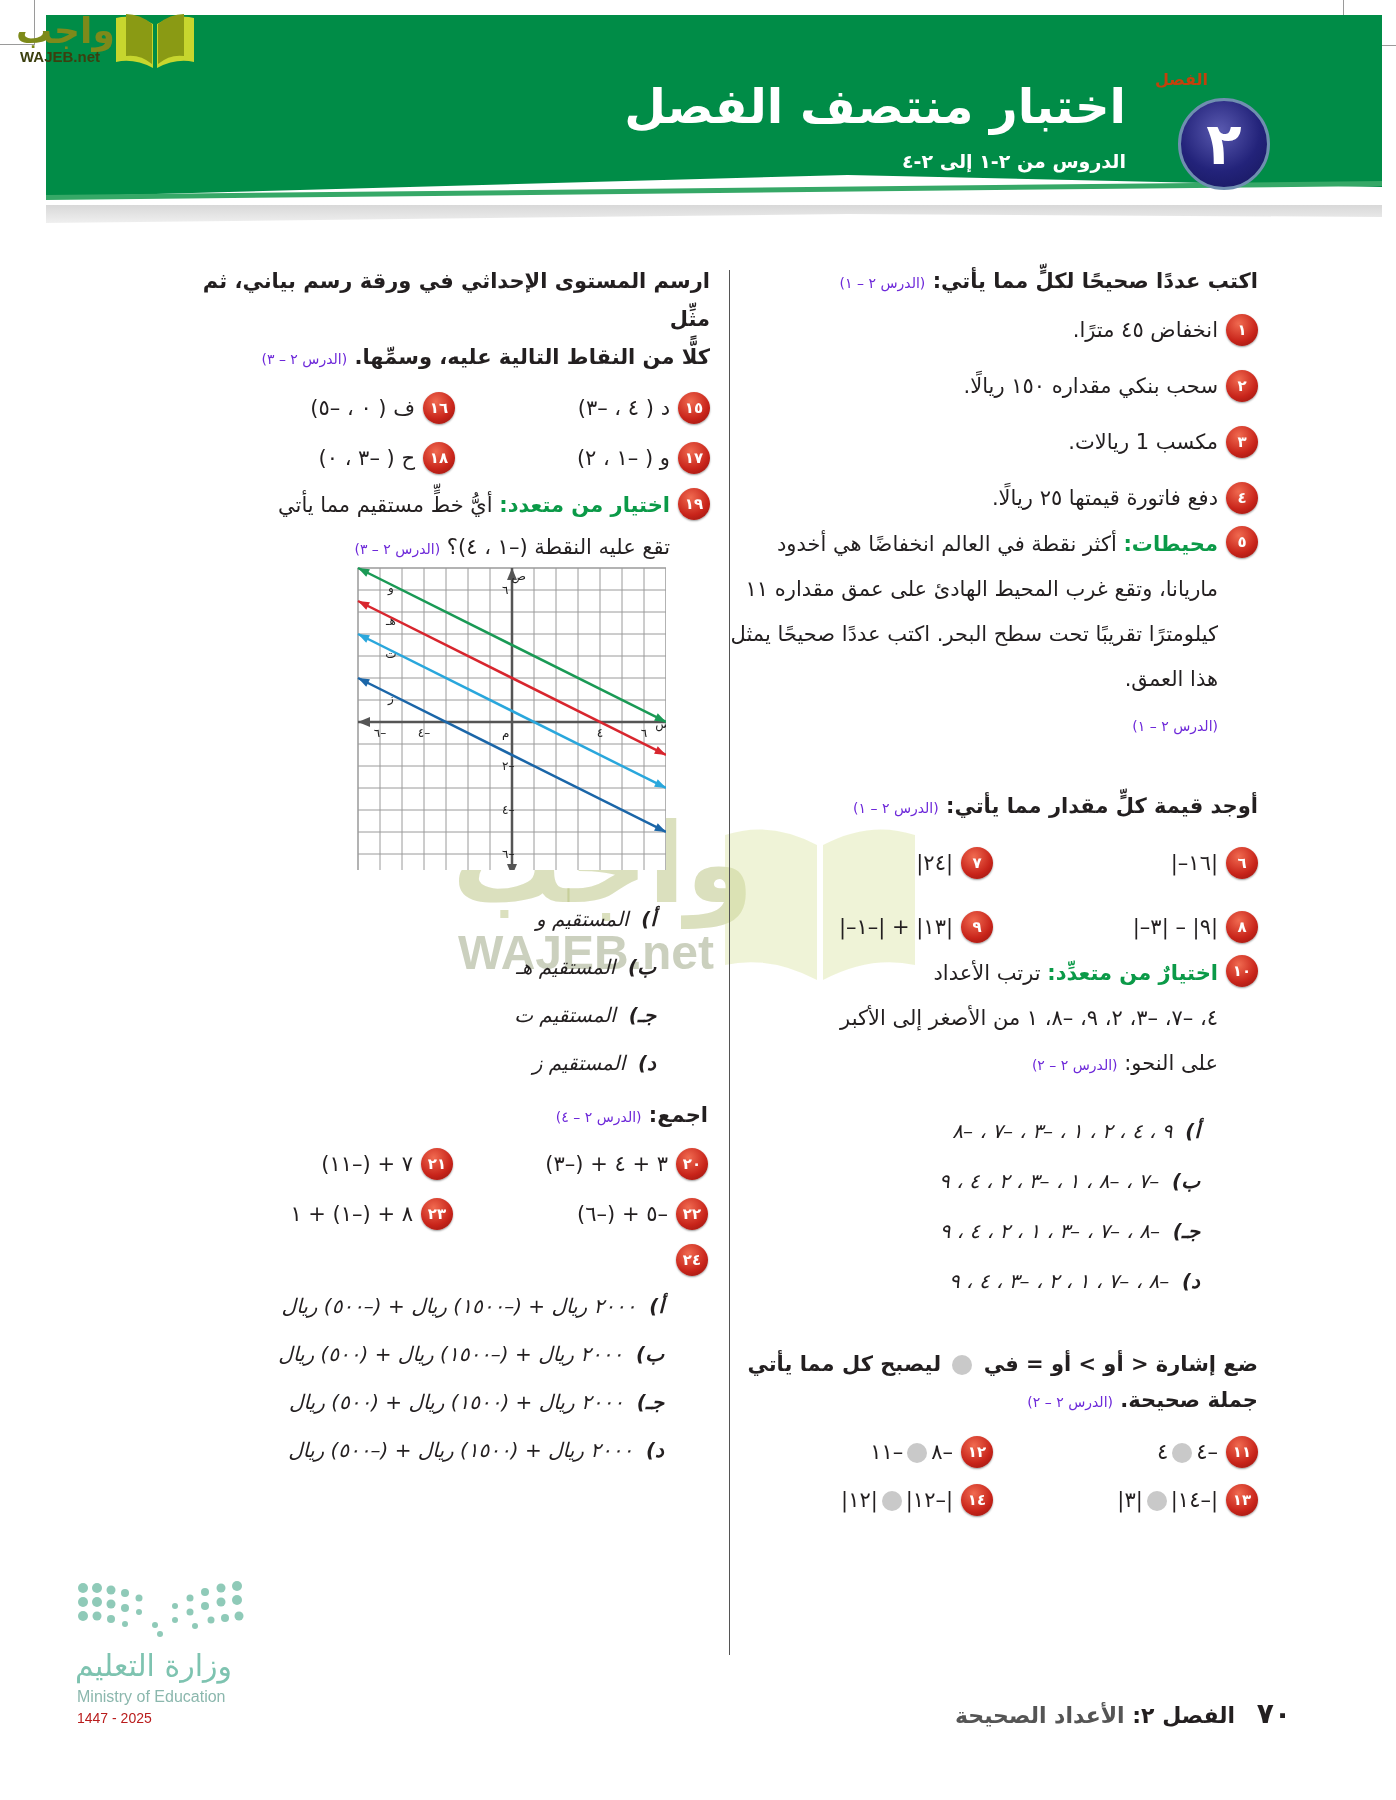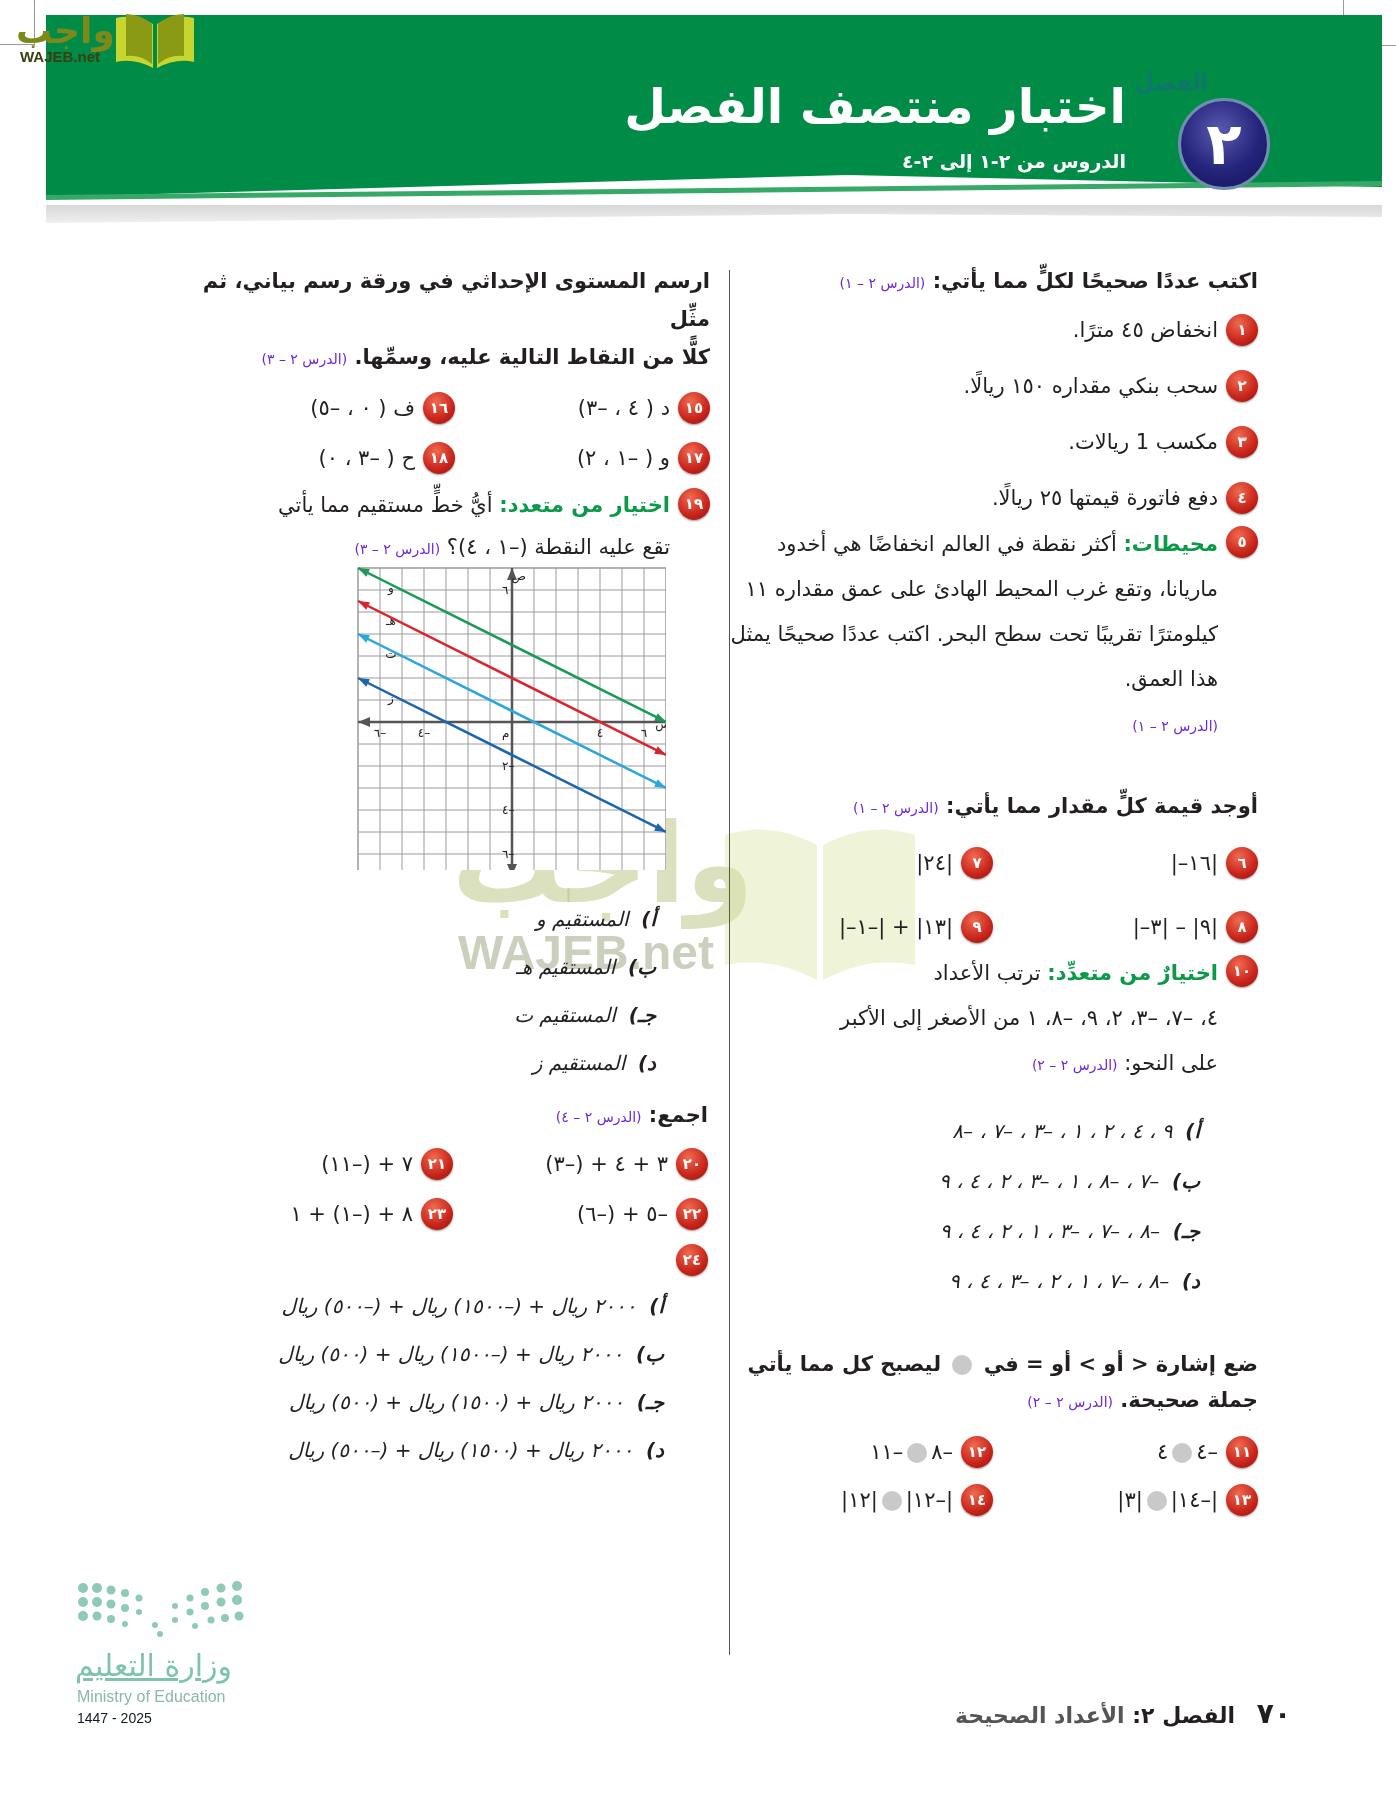--- a/index.html
+++ b/index.html
@@ -8,21 +8,21 @@
   
   .crop{position:absolute;background:#9a9a9a;}
   
   .banner{position:absolute;left:46px;top:15px;width:1336px;height:200px;background:#008c47;
     clip-path:polygon(0 0,100% 0,100% 86%,60% 80%,0 91%);}
   .banner-shadow{position:absolute;left:46px;top:205px;width:1336px;height:30px;
     background:linear-gradient(#d8d8d8,#fff);clip-path:polygon(0 0,60% 0,100% 0,100% 40%,60% 30%,0 60%);}
   .banner-line{position:absolute;left:46px;top:188px;width:1336px;height:5px;background:#36a867;transform:skewY(-0.6deg);}
   .title{position:absolute;right:270px;top:78px;font-size:48px;font-weight:bold;color:#fff;white-space:nowrap;}
   .subtitle{position:absolute;right:270px;top:150px;font-size:19px;font-weight:bold;color:#fff;white-space:nowrap;}
-  .chap-label{position:absolute;right:188px;top:70px;font-size:22px;font-weight:bold;color:#0f766e;}
+  .chap-label{position:absolute;right:188px;top:70px;font-size:16px;font-weight:bold;color:#c2410c;}
   .chap-circle{position:absolute;right:126px;top:98px;width:86px;height:86px;border-radius:50%;
     background:radial-gradient(circle at 45% 35%,#5a5ab0,#23237a 55%,#15155a);border:3px solid #6f8fb0;
     color:#fff;font-size:58px;font-weight:bold;display:flex;align-items:center;justify-content:center;}
   
   .logo{position:absolute;left:8px;top:6px;width:180px;height:62px;}
   .logo-ar{position:absolute;left:8px;top:4px;font-size:36px;font-weight:bold;color:#7d8a1a;}
   .logo-en{position:absolute;left:12px;top:42px;font-size:15px;font-weight:bold;color:#3b3f0f;font-family:"Liberation Sans",sans-serif;}
   .logo-book{position:absolute;left:106px;top:6px;width:82px;height:58px;}
   
   .divider{position:absolute;left:729px;top:270px;width:1px;height:1385px;background:#555;}
@@ -39,23 +39,23 @@
   .row2 > div{flex:1;}
   .opt{font-size:20px;line-height:50px;padding-right:58px;white-space:nowrap;font-style:italic;}
   .dot{display:inline-block;width:20px;height:20px;border-radius:50%;background:#c9c9c9;vertical-align:middle;margin:0 4px;}
   .wm-ar{position:absolute;left:452px;top:800px;font-size:110px;font-weight:bold;color:rgba(176,186,110,.45);}
   .wm-en{position:absolute;left:458px;top:925px;font-size:48px;font-weight:bold;color:rgba(140,150,110,.45);font-family:"Liberation Sans",sans-serif;}
   .wm-book{position:absolute;left:720px;top:815px;width:200px;height:170px;opacity:.45;}
   .footer-page{position:absolute;right:105px;top:1697px;font-size:22px;font-weight:bold;white-space:nowrap;}
   .footer-page .pn{font-size:28px;margin-left:14px;}
   .footer-page .sub{color:#555;}
   .moe{position:absolute;left:75px;top:1580px;width:180px;}
-  .moe-ar{position:absolute;left:75px;top:1648px;font-size:30px;color:#7ec3b0;text-decoration:underline;}
+  .moe-ar{position:absolute;left:75px;top:1648px;font-size:30px;color:#7ec3b0;}
   .moe-en{position:absolute;left:77px;top:1688px;font-size:16px;color:#8bb7ad;font-family:"Liberation Sans",sans-serif;}
-  .moe-yr{position:absolute;left:77px;top:1710px;font-size:14px;color:#0f172a;font-family:"Liberation Sans",sans-serif;}
+  .moe-yr{position:absolute;left:77px;top:1710px;font-size:14px;color:#b91c1c;font-family:"Liberation Sans",sans-serif;}
 </style>
 </head>
 <body>
 
 <div class="crop" style="left:34px;top:0;width:1px;height:45px;"></div>
 <div class="crop" style="left:0;top:44px;width:34px;height:1px;"></div>
 <div class="crop" style="left:1343px;top:0;width:1px;height:32px;"></div>
 <div class="crop" style="left:1366px;top:45px;width:30px;height:1px;"></div>
 
 <div class="banner-shadow"></div>

